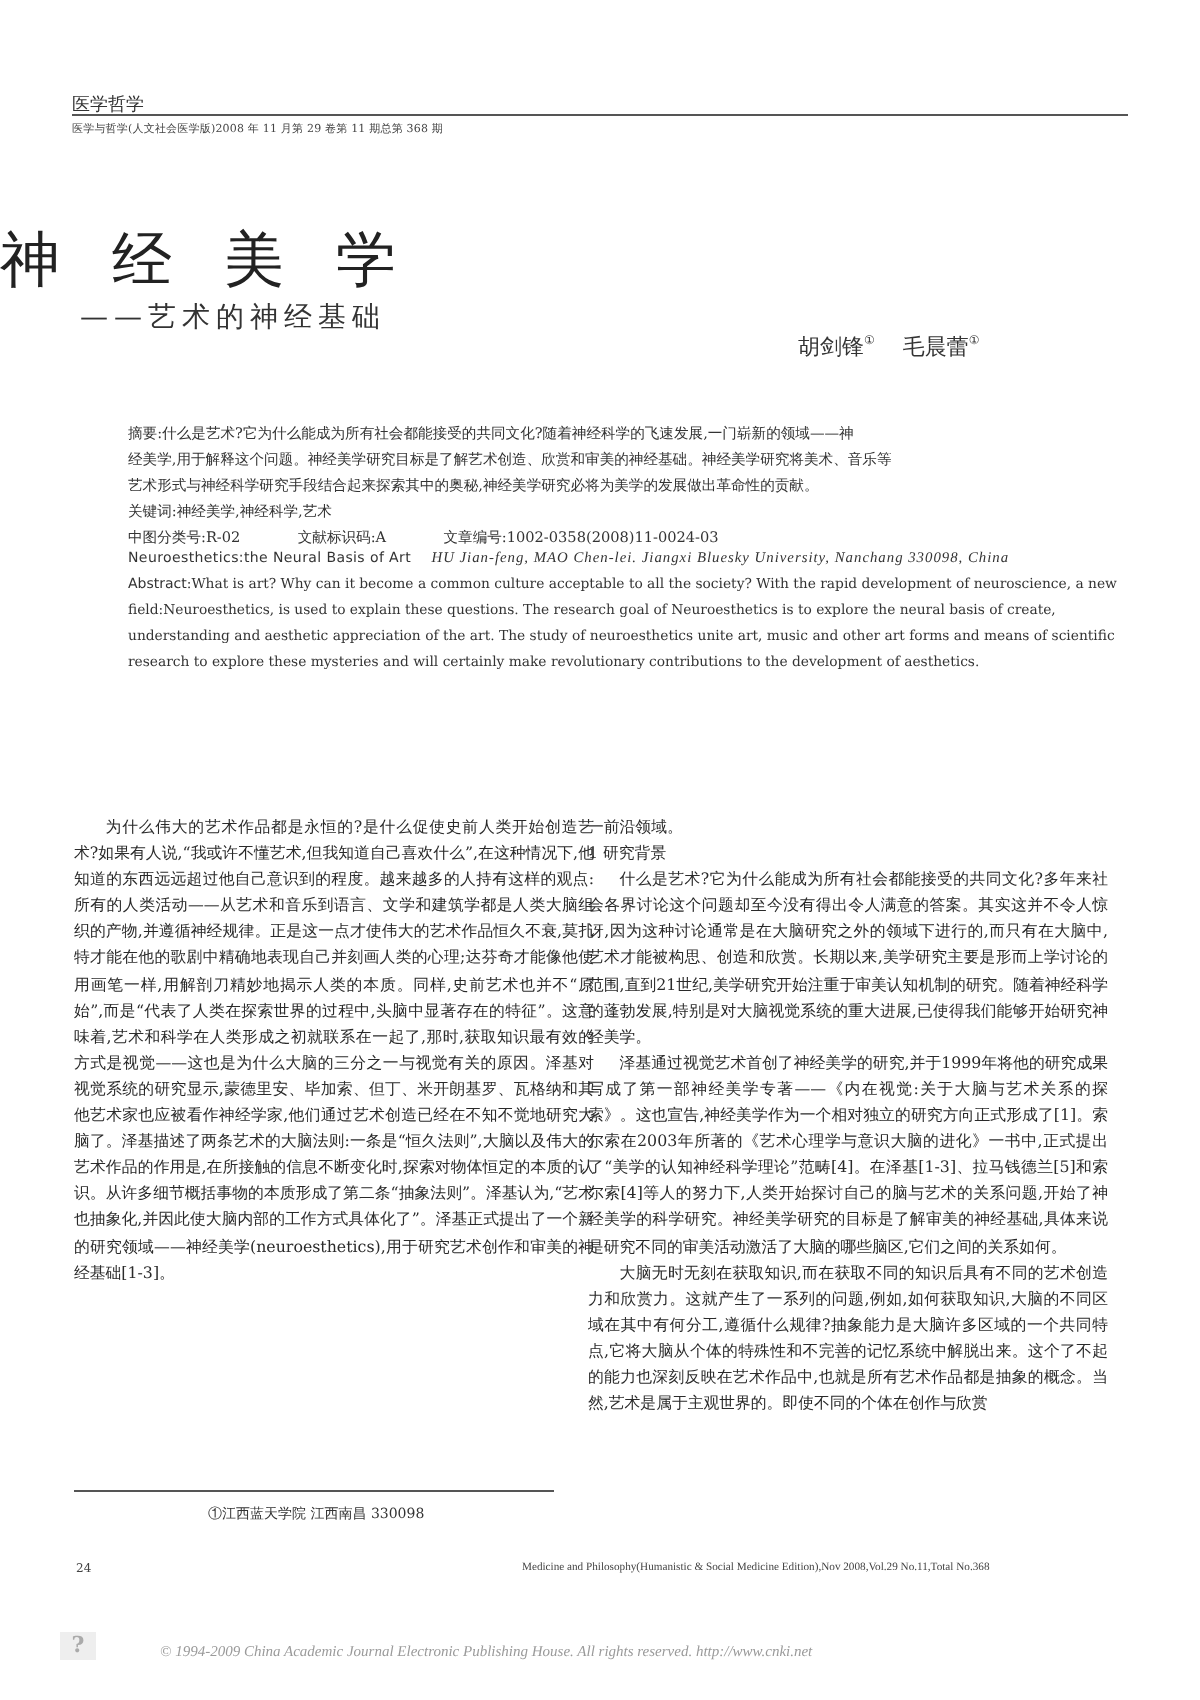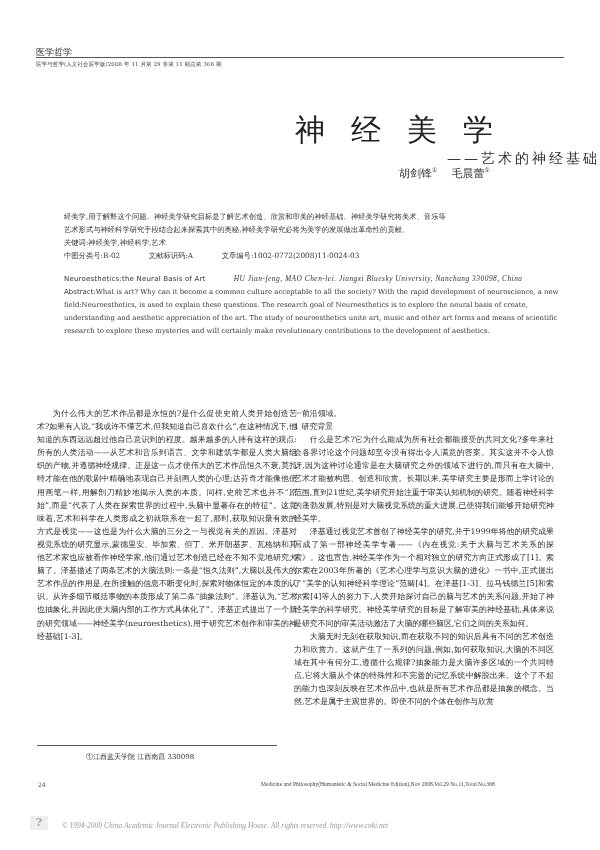--- a/index.html
+++ b/index.html
@@ -2,68 +2,69 @@
 <html><head>
 <meta charset="utf-8">
 <style>
   html, body { margin:0; padding:0; }
   body { width:600px; height:850px; background:#fff; position:relative; overflow:hidden;
     font-family: "DejaVu Serif", "Liberation Serif", serif; color:#222; }
   .abs { position:absolute; }
   .section-tag { left:36px; top:46px; font-size:9px; color:#333; }
   .header-rule { left:36px; top:57px; width:528px; height:0; border-top:1px solid #555; }
   .journal-line { left:36px; top:61px; font-size:5.5px; color:#444; letter-spacing:0.1px; }
-  .title { left:0; width:519px; top:110px; text-align:right; font-size:30px; letter-spacing:26px; color:#222; font-weight:normal; }
-  .subtitle { left:0; width:600px; top:150px; text-align:right; font-size:14px; letter-spacing:3px; color:#333; padding-left:40px; box-sizing:border-box; }
+  .title { left:0; width:519px; top:110px; text-align:left; font-size:30px; letter-spacing:26px; color:#222; font-weight:normal; }
+  .subtitle { left:0; width:600px; top:150px; text-align:left; font-size:14px; letter-spacing:3px; color:#333; padding-left:40px; box-sizing:border-box; }
   .authors { left:399px; top:166px; font-size:11px; color:#333; }
   .authors sup { font-size:6px; vertical-align:top; }
   .cn-abs { left:64px; top:210px; width:504px; font-size:7.3px; line-height:13px; color:#333; }
   .cn-abs .line { white-space:nowrap; }
   .en-block { left:64px; top:272px; width:508px; font-size:6.9px; line-height:13px; color:#333; }
   .en-title { font-family:"DejaVu Sans", sans-serif; font-size:7px; letter-spacing:0.2px;margin-top:16px; }
-  .en-aff { font-style:italic; font-family:"Liberation Serif", serif; font-size:7.4px; letter-spacing:0.5px; margin-left:26px; }
+  .en-aff { font-style:italic; font-family:"Liberation Serif", serif; font-size:7.4px; letter-spacing:0.5px; margin-left:8px; }
   .en-label { font-family:"DejaVu Sans", sans-serif; font-size:7px; }
   .col { font-size:7.9px; line-height:13.1px; color:#2a2a2a; text-align:justify; }
   .col-left { left:37px; top:407px; width:260px; }
   .col-right { left:294px; top:407px; width:260px; }
   .col p { margin:0; }
   .indent { text-indent:2em; }
   .heading { margin:0; }
   .foot-rule { left:37px; top:745px; width:240px; border-top:1px solid #555; }
-  .footnote { left:38px; top:752px; font-size:7px; color:#333;padding-left:48px; }
+  .footnote { left:56px; top:752px; font-size:7px; color:#333;padding-left:48px; }
   .footer-page { left:38px; top:781px; font-size:6px; color:#444; }
   .footer-journal { left:261px; top:781px; font-size:5.6px; color:#444; font-family:"Liberation Serif", serif; }
-  .copyright { left:62px; top:821px; font-size:7.5px; color:#9a9a9a; font-style:italic; font-family:"Liberation Serif", serif; }
+  .copyright { left:80px; top:821px; font-size:7.5px; color:#9a9a9a; font-style:italic; font-family:"Liberation Serif", serif; }
   .cnki-logo { left:30px; top:816px; width:18px; height:14px; font-size:11px; color:#aaa; text-align:center; line-height:14px; font-weight:bold; background:#eee; }
 </style>
 </head>
 <body>
 
 <div class="abs section-tag">医学哲学</div>
 <div class="abs header-rule"></div>
 <div class="abs journal-line">医学与哲学(人文社会医学版)2008 年 11 月第 29 卷第 11 期总第 368 期</div>
 
 <div class="abs title">神经美学</div>
 <div class="abs subtitle">——艺术的神经基础</div>
 <div class="abs authors">
   <span>胡剑锋</span><sup>①</sup>
   &nbsp;&nbsp;
   <span>毛晨蕾</span><sup>①</sup>
 </div>
 
 <div class="abs cn-abs">
+  <div class="line">摘要:什么是艺术?它为什么能成为所有社会都能接受的共同文化?随着神经科学的飞速发展,一门崭新的领域——神</div>
   <div class="line">经美学,用于解释这个问题。神经美学研究目标是了解艺术创造、欣赏和审美的神经基础。神经美学研究将美术、音乐等</div>
   <div class="line">艺术形式与神经科学研究手段结合起来探索其中的奥秘,神经美学研究必将为美学的发展做出革命性的贡献。</div>
   <div class="line">关键词:神经美学,神经科学,艺术</div>
   <div class="line">
     <span>中图分类号:R-02</span>
     <span style="display:inline-block;width:24px"></span>
     <span>文献标识码:A</span>
     <span style="display:inline-block;width:24px"></span>
-    <span>文章编号:1002-0772(2008)11-0024-03</span>
+    <span>文章编号:1002-0358(2008)11-0024-03</span>
   </div>
 </div>
 
 <div class="abs en-block">
   <div>
     <span class="en-title">Neuroesthetics:the Neural Basis of Art</span>
     <span class="en-aff">HU Jian-feng, MAO Chen-lei. Jiangxi Bluesky University, Nanchang 330098, China</span>
   </div>
   <div>
     <span class="en-label">Abstract</span><span>:What is art? Why can it become a common culture acceptable to all the society? With the rapid development of neuroscience, a new field:Neuroesthetics, is used to explain these questions. The research goal of Neuroesthetics is to explore the neural basis of create, understanding and aesthetic appreciation of the art. The study of neuroesthetics unite art, music and other art forms and means of scientific research to explore these mysteries and will certainly make revolutionary contributions to the development of aesthetics.</span>

